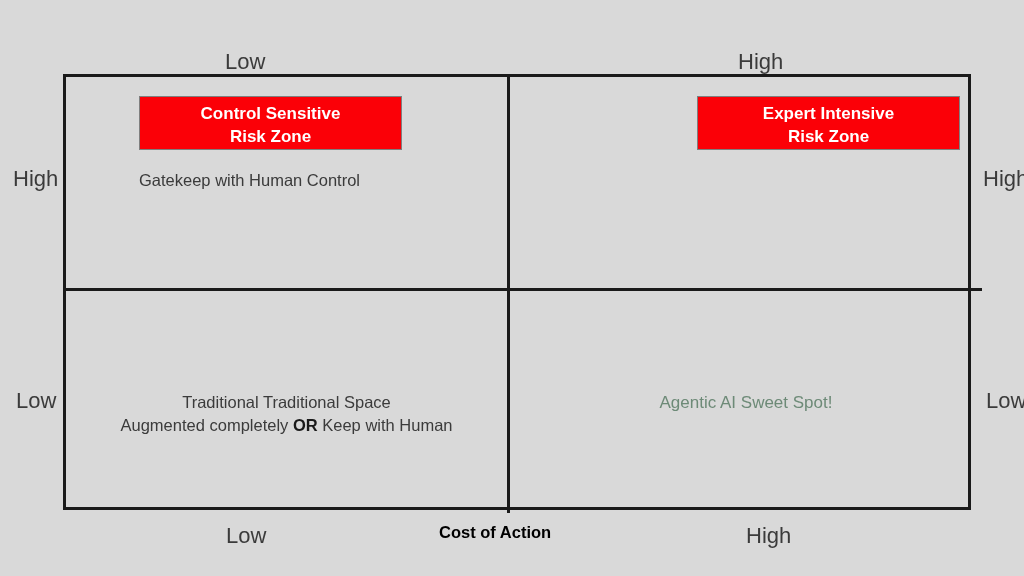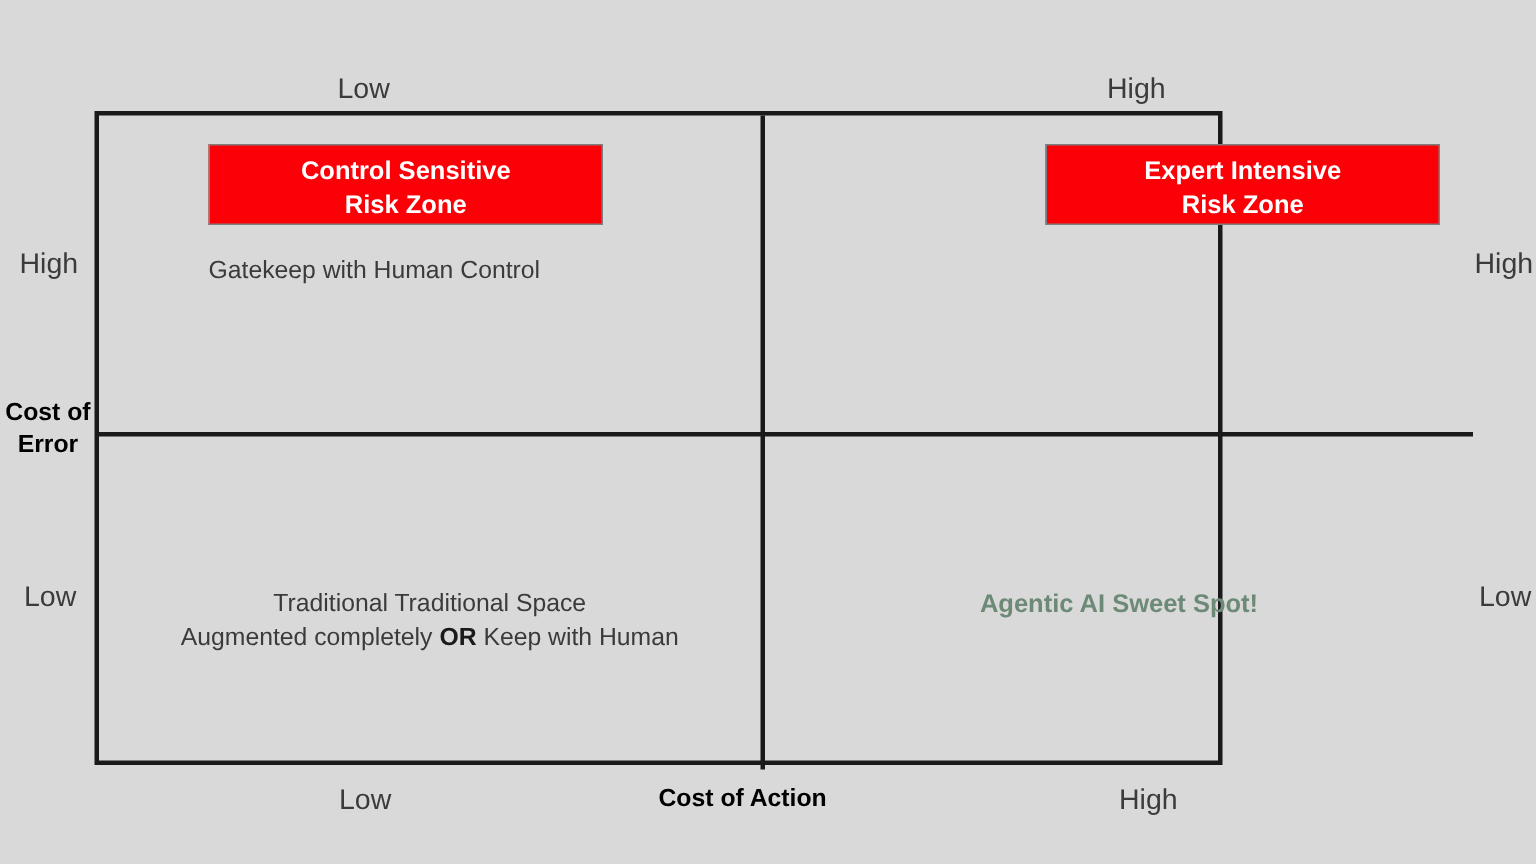--- a/index.html
+++ b/index.html
@@ -34,21 +34,21 @@
     color: #000000;
     letter-spacing: -0.2px;
     white-space: nowrap;
   }
 
   
   .matrix {
     position: absolute;
     left: 63px;
     top: 74px;
-    width: 752px;
+    width: 908px;
     height: 436px;
     border: 3px solid #1a1a1a;
     box-sizing: border-box;
   }
   .divider-v {
     position: absolute;
     left: 441px;
     top: 0;
     width: 3px;
     height: 436px;
@@ -102,28 +102,28 @@
   .text-tl { left: 73px;  top: 92px; text-align: left; }
   .text-tr { left: 191px; top: 92px; text-align: left; }
   .text-bl { left: 0; top: 100px; width: 441px; text-align: center; }
   .text-br { left: 0; top: 100px; width: 472px; text-align: center; }
 
   .q-text .ln { display: block; white-space: nowrap; }
   .q-text b { font-weight: bold; color: #1a1a1a; margin-top: 34px; }
 
   .sweet-spot {
     font-size: 17px;
-    font-weight: bold;
+    font-weight: normal;
     color: #6d8a77;
   }
 
   
   .axis-label {
     position: absolute;
-    font-size: 19px;
+    font-size: 22px;
     color: #3b3b3b;
     white-space: nowrap;
   }
   .axis-label.bold {
     font-weight: bold;
     color: #000000;
     font-size: 16.5px;
   }
 
   
@@ -156,24 +156,20 @@
 <body>
 
 <div id="slide">
 
 
   <div class="axis-label top-low">Low</div>
   <div class="axis-label top-high">High</div>
 
   <div class="axis-label left-high">High</div>
   <div class="axis-label left-low">Low</div>
-  <div class="axis-label bold left-title">
-    <span class="ln">Cost of</span>
-    <span class="ln">Error</span>
-  </div>
 
   <div class="axis-label right-high">High</div>
   <div class="axis-label right-low">Low</div>
 
   <div class="axis-label bot-low">Low</div>
   <div class="axis-label bold bot-title">Cost of Action</div>
   <div class="axis-label bot-high">High</div>
 
   <div class="matrix">
 

